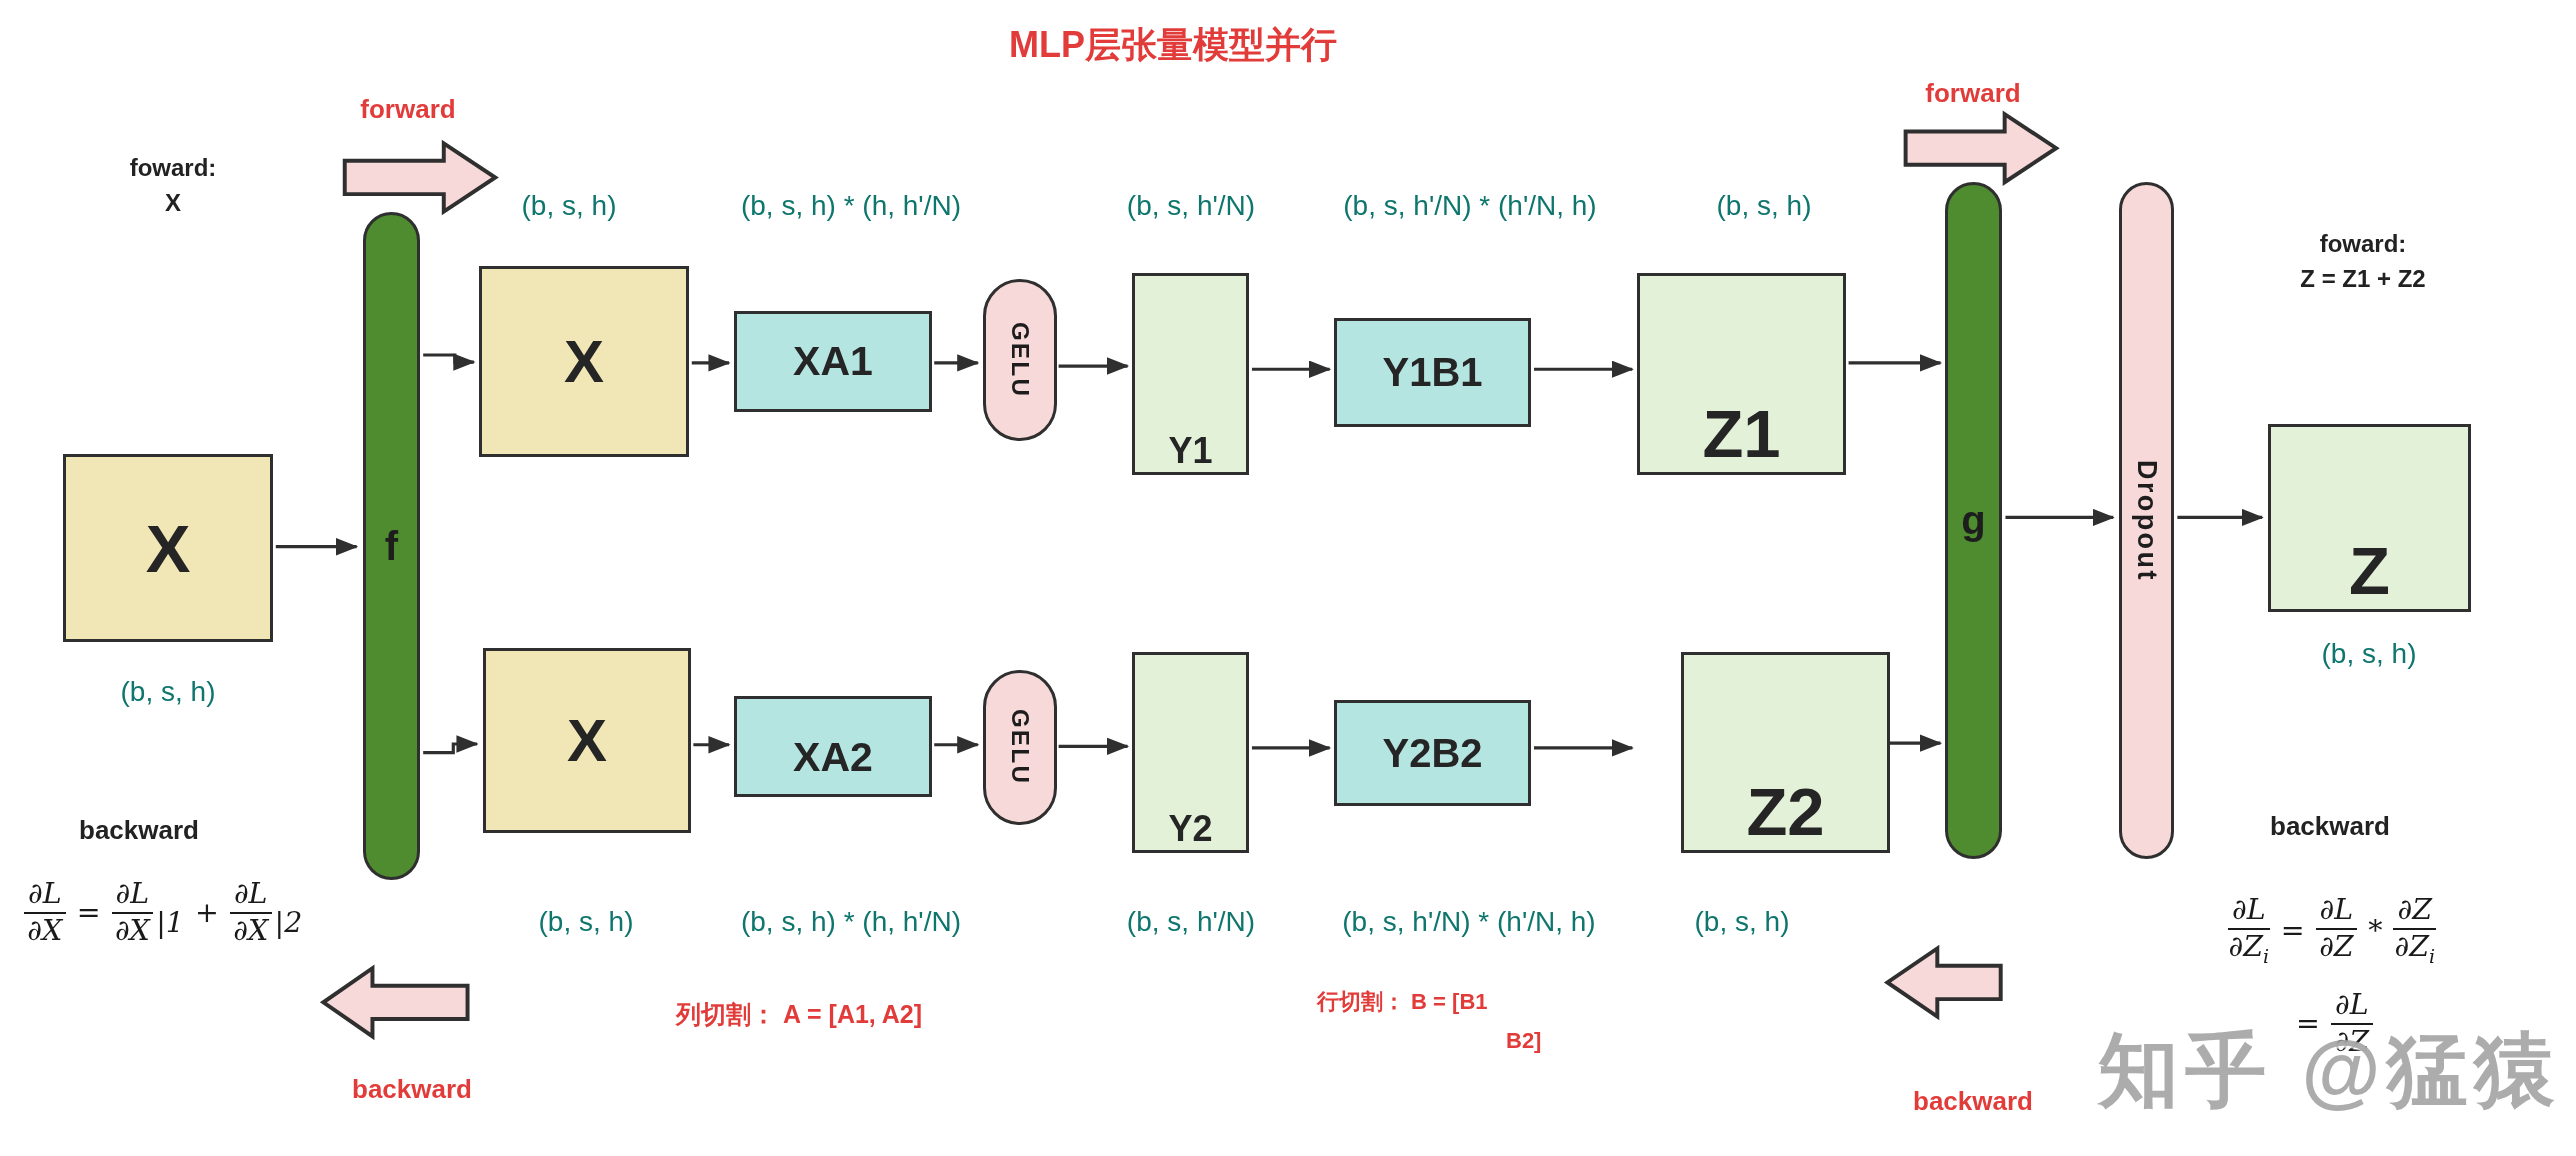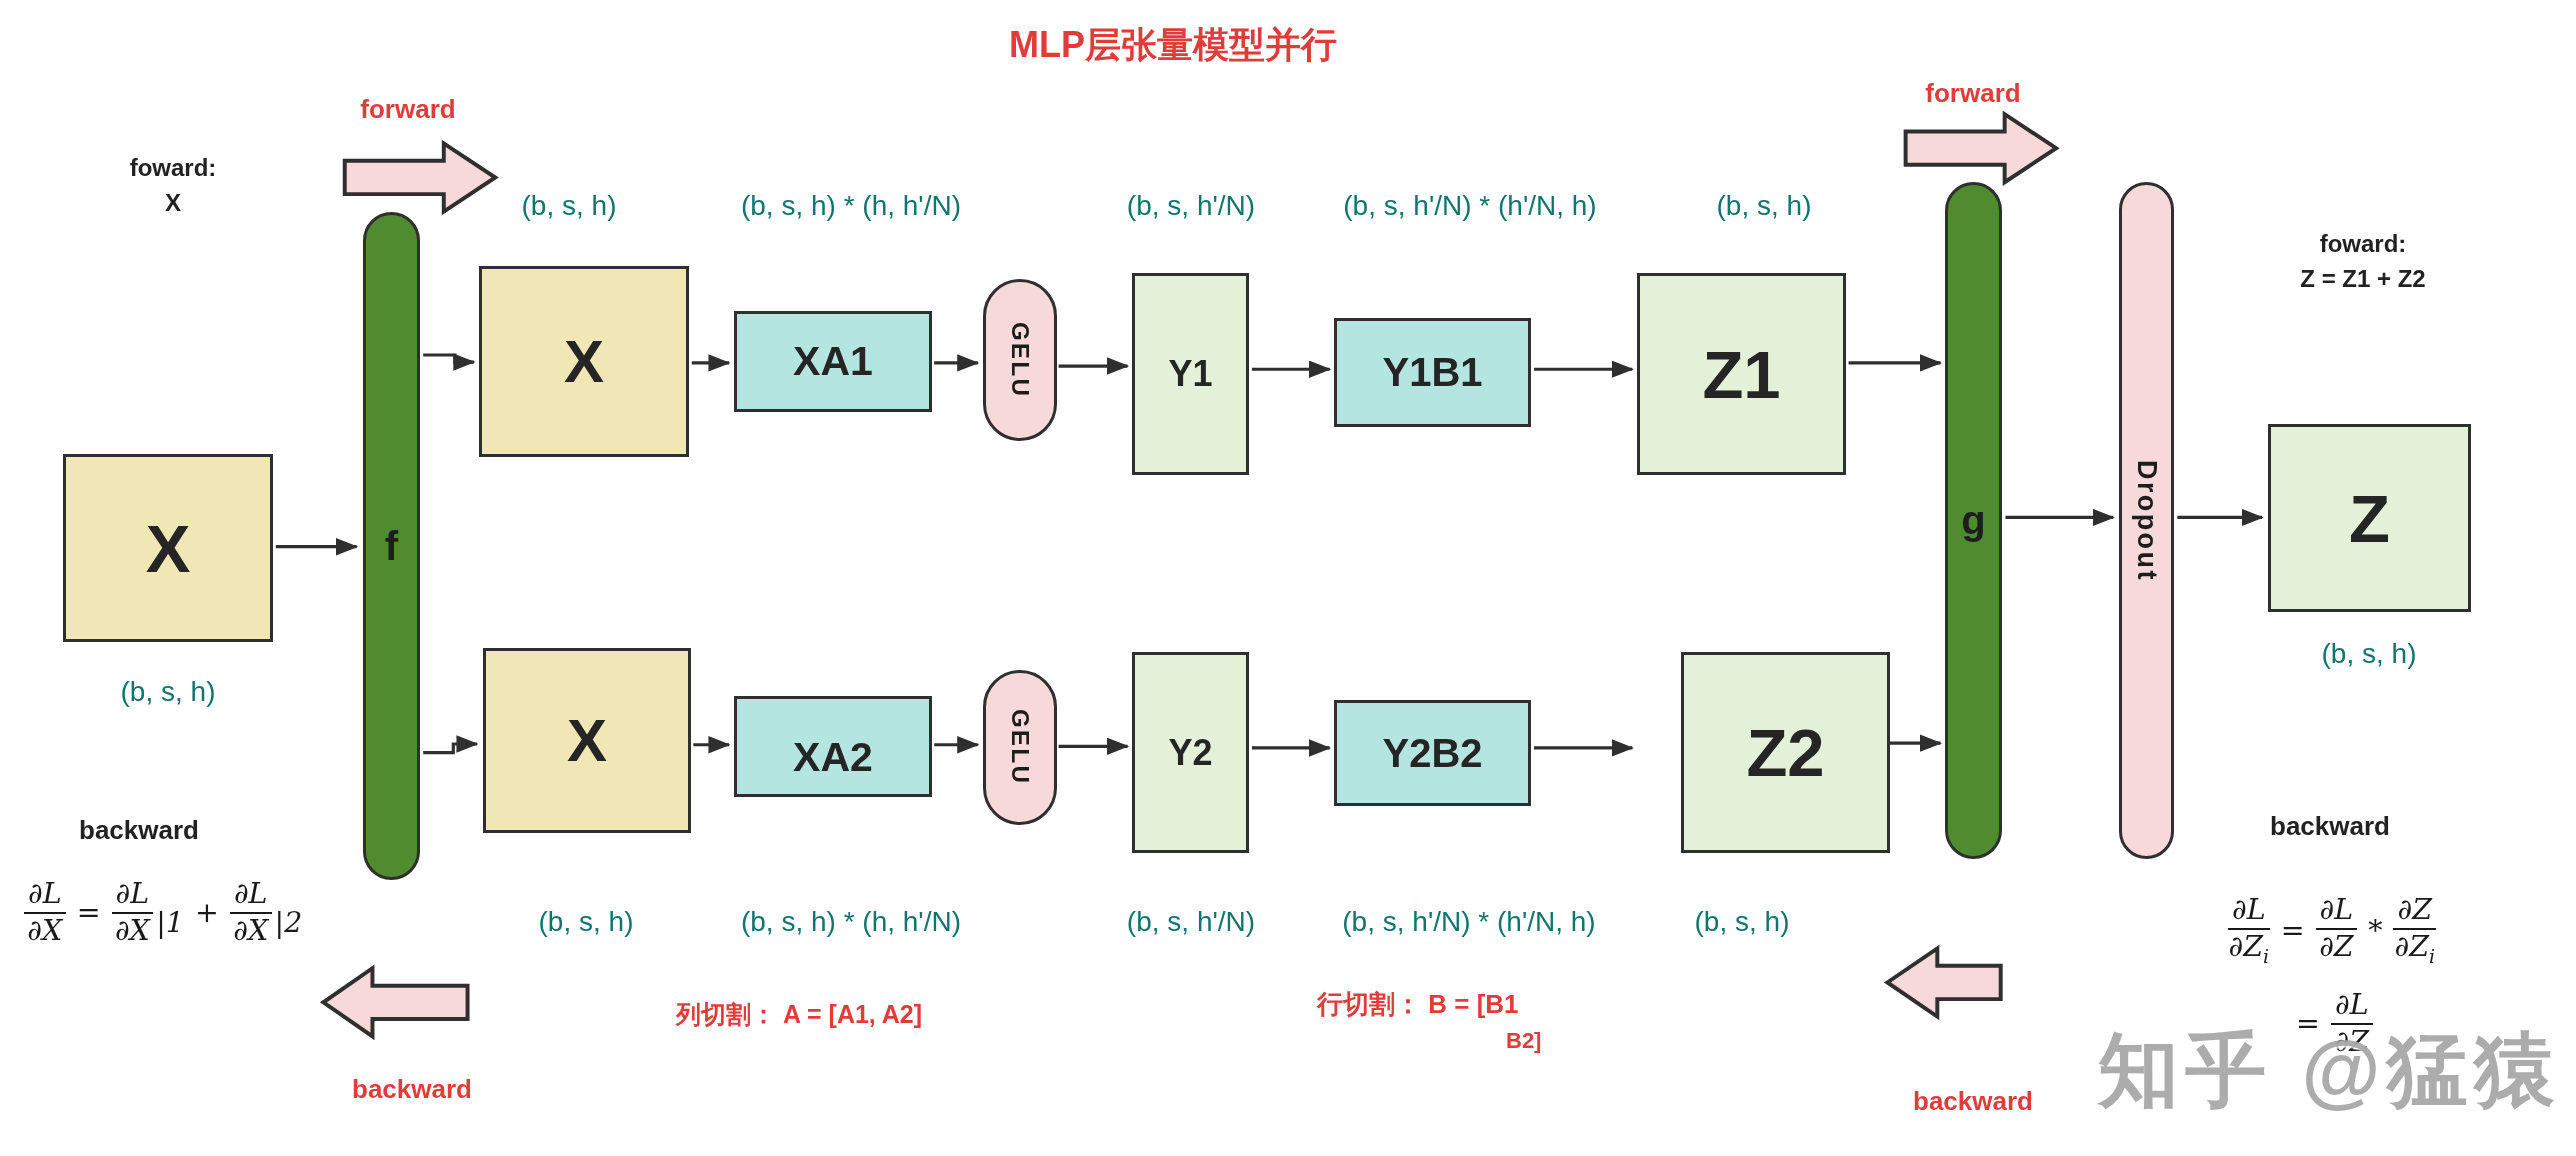--- a/index.html
+++ b/index.html
@@ -8,21 +8,21 @@
     font-family:"Liberation Sans",sans-serif;color:#1a1a1a;
   }
   .abs{position:absolute;}
   .ctr{transform:translateX(-50%);white-space:nowrap;}
   .box{
     position:absolute;display:flex;align-items:center;justify-content:center;
     border:3.2px solid #2f2f2f;box-sizing:border-box;
   }
   .yellow{background:#f1e7b6;}
   .cyan{background:#b4e5e1;}
-  .lgreen{background:#e4f1d9;}
+  .lgreen{background:#e4f1d9;align-items:flex-end;}
   .pinkpill{background:#f8d9d9;border:3.2px solid #2f2f2f;border-radius:48px;}
   .bar{
     position:absolute;background:#4e8c2f;border:3.2px solid #2f2f2f;border-radius:32px;
     display:flex;align-items:center;justify-content:center;box-sizing:border-box;
   }
   .barlabel{font-size:40px;font-weight:700;color:#1d1d1d;}
   .vtext{writing-mode:vertical-rl;text-orientation:mixed;letter-spacing:2.4px;font-weight:600;color:#1d1d1d;}
   .nodelabel{font-weight:700;color:#252525;}
   .dim{font-size:28px;font-weight:400;color:#0f766e;}
   .red{color:#e23c3a;}
@@ -210,19 +210,19 @@
   </div>
   <div class="fml" style="left:2296px;top:989px;">
     <span class="op">=</span>
     <span class="frac">
       <span class="num">∂L</span>
         <span class="den">∂Z</span>
     </span>
   </div>
 
   <div class="abs cnlabel" style="left:676px;top:998px;">列切割：  A = [A1, A2]</div>
-  <div class="abs cnlabel" style="left:1317px;top:987px;font-size:26px;">行切割：  B = [B1</div>
+  <div class="abs cnlabel" style="left:1317px;top:987px;font-size:22px;">行切割：  B = [B1</div>
   <div class="abs cnlabel" style="left:1506px;top:1028px;font-size:22px;">B2]</div>
 
   <div class="watermark" style="left:2098px;top:1017px;">知乎 @猛猿</div>
 
 </div>
 
 
 </body></html>

